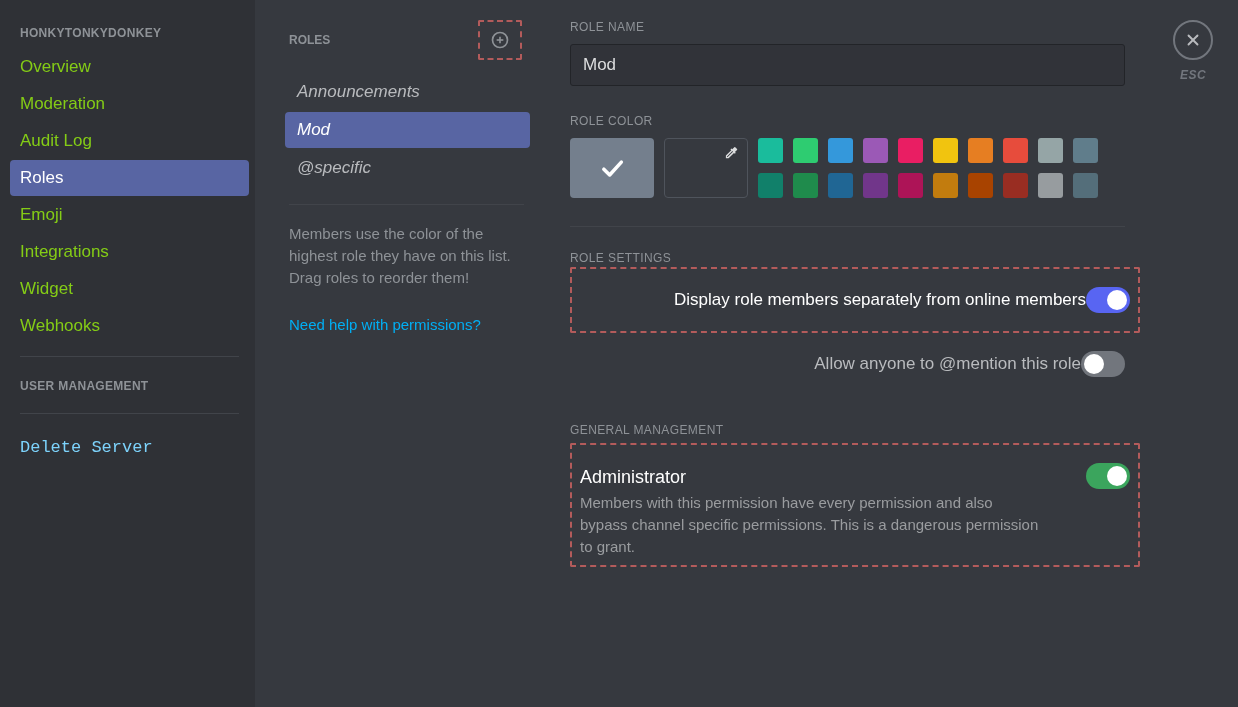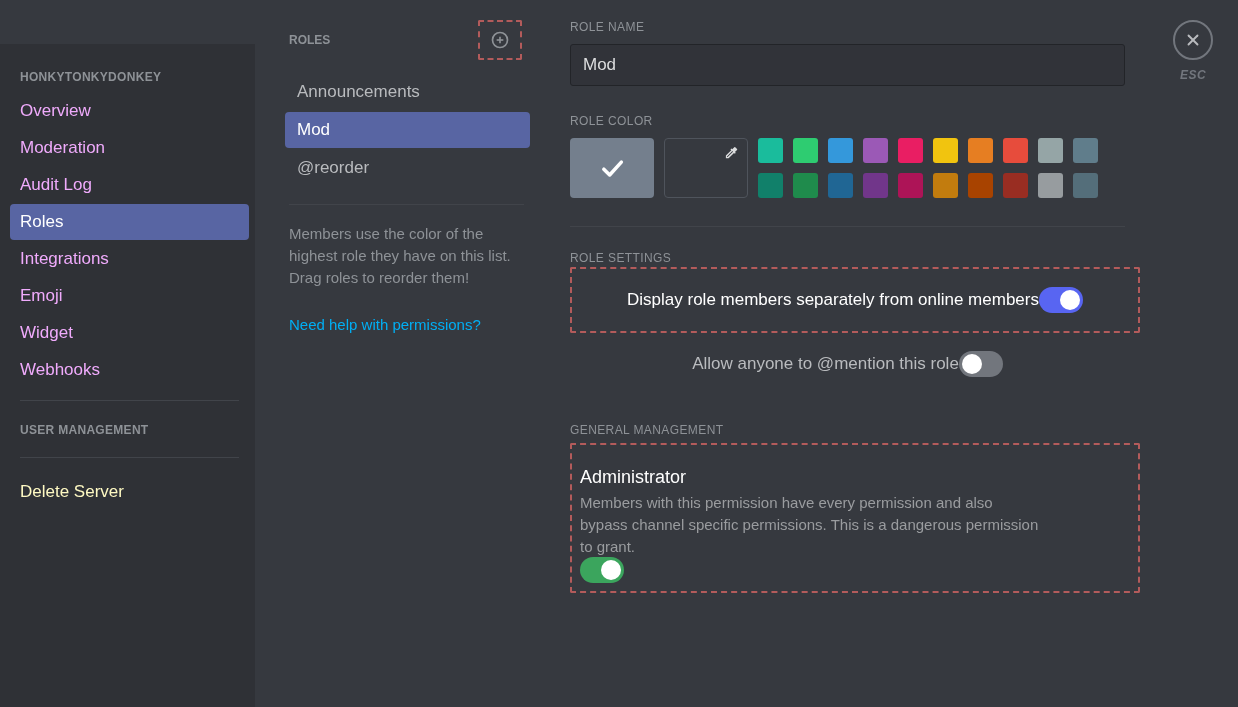--- a/index.html
+++ b/index.html
@@ -14,47 +14,46 @@
     overflow: hidden;
     font-size: 16px;
   }
 
   
   .sidebar {
     width: 255px;
     background: #2f3136;
     padding: 20px 6px 20px 10px;
     overflow-y: auto;
-    margin-top: 44px;
   }
   .sidebar-group-header {
     font-size: 12px;
     font-weight: 700;
     letter-spacing: .3px;
     color: #8e9297;
     padding: 6px 10px 8px;
   }
   .sidebar-item {
     padding: 8px 10px;
     border-radius: 4px;
-    color: #f0abfc;
+    color: #84cc16;
     cursor: pointer;
     margin: 1px 0;
     font-size: 17px;
   }
   .sidebar-item.selected {
     background: #5865a3;
     color: #fff;
   }
   .sidebar-separator {
     height: 1px;
     background: #41444a;
     margin: 12px 10px 16px;
   }
-  .sidebar-item.danger { color: #fef9c3; }
+  .sidebar-item.danger { color: #7dd3fc; font-family: Liberation Mono, monospace; }
 
   
   .roles-col {
     width: 285px;
     background: #36393f;
     padding: 20px 10px 20px 30px;
   }
   .roles-header {
     display: flex;
     justify-content: space-between;
@@ -78,20 +77,21 @@
     cursor: pointer;
   }
   .add-role-btn svg { width: 20px; height: 20px; }
   .role-list-item {
     padding: 8px 12px;
     border-radius: 4px;
     color: #b9bbbe;
     cursor: pointer;
     margin: 2px 0;
     font-size: 17px;
+    font-style: italic;
   }
   .role-list-item.selected {
     background: #5865a3;
     color: #fff;
   }
   .roles-divider {
     height: 1px;
     background: #41444a;
     margin: 18px 6px 18px 4px;
   }
@@ -155,21 +155,21 @@
     display:flex; flex-direction:column; gap:10px;
   }
   .swatch-row { display:flex; gap:10px; }
   .swatch {
     width:25px; height:25px; border-radius:3px; cursor:pointer;
   }
   .check { width:28px; height:28px; }
   .main-divider { height:1px; background:#41444a; margin:28px 0 24px; width:555px; }
 
   .setting-row {
-    display:flex; justify-content:center; align-items:center;
+    display:flex; justify-content:flex-end; align-items:center;
     width:555px; padding:18px 0;
     border-bottom:1px solid #41444a;
   }
   .setting-row:last-child { border-bottom:none; }
   .setting-label { color:#fff; font-size:17px; }
 
   .toggle {
     width:44px; height:26px; border-radius:14px; position:relative; cursor:pointer;
     background:#72767d;
   }
@@ -188,21 +188,20 @@
     padding: 6px 8px;
   }
   .highlight-box .setting-row { border-bottom:none; padding:12px 0; width:auto; }
 
   .perm-block { margin-top: 4px; }
   .perm-title { color:#fff; font-size:18px; margin-bottom:4px; }
   .perm-desc { color:#9a9c9f; font-size:15px; line-height:1.45; }
   .perm-row {
     display:flex; justify-content:space-between; align-items:flex-start;
     padding: 12px 0 2px;
-    flex-direction: column;
   }
 
   
   .close-area {
     width: 90px;
     background:#36393f;
     padding-top:20px;
     display:flex; flex-direction:column; align-items:center;
   }
   .close-circle {
@@ -223,22 +222,22 @@
 </head>
 <body>
 
 <div class="sidebar">
   <div class="sidebar-group-header">HONKYTONKYDONKEY</div>
   <div id="sidebar-items">
       <div class="sidebar-item">Overview</div>
       <div class="sidebar-item">Moderation</div>
       <div class="sidebar-item">Audit Log</div>
       <div class="sidebar-item selected">Roles</div>
+      <div class="sidebar-item">Emoji</div>
       <div class="sidebar-item">Integrations</div>
-      <div class="sidebar-item">Emoji</div>
       <div class="sidebar-item">Widget</div>
       <div class="sidebar-item">Webhooks</div>
     </div>
   <div class="sidebar-separator"></div>
   <div class="sidebar-group-header">USER MANAGEMENT</div>
   <div class="sidebar-separator"></div>
   <div class="sidebar-item danger">Delete Server</div>
 </div>
 
 <div class="roles-col">
@@ -248,21 +247,21 @@
       <svg viewBox="0 0 24 24" fill="none" stroke="currentColor" stroke-width="2">
         <circle cx="12" cy="12" r="9"></circle>
         <line x1="12" y1="8" x2="12" y2="16"></line>
         <line x1="8" y1="12" x2="16" y2="12"></line>
       </svg>
     </span>
   </div>
   <div id="roles-list">
       <div class="role-list-item">Announcements</div>
       <div class="role-list-item selected">Mod</div>
-      <div class="role-list-item">@reorder</div>
+      <div class="role-list-item">@specific</div>
     </div>
   <div class="roles-divider"></div>
   <div class="roles-help">Members use the color of the highest role they have on this list. Drag roles to reorder them!</div>
   <a class="roles-link">Need help with permissions?</a>
 </div>
 
 <div class="main">
   <div class="section-label">ROLE NAME</div>
   <input class="text-input" value="Mod" style="">
 

